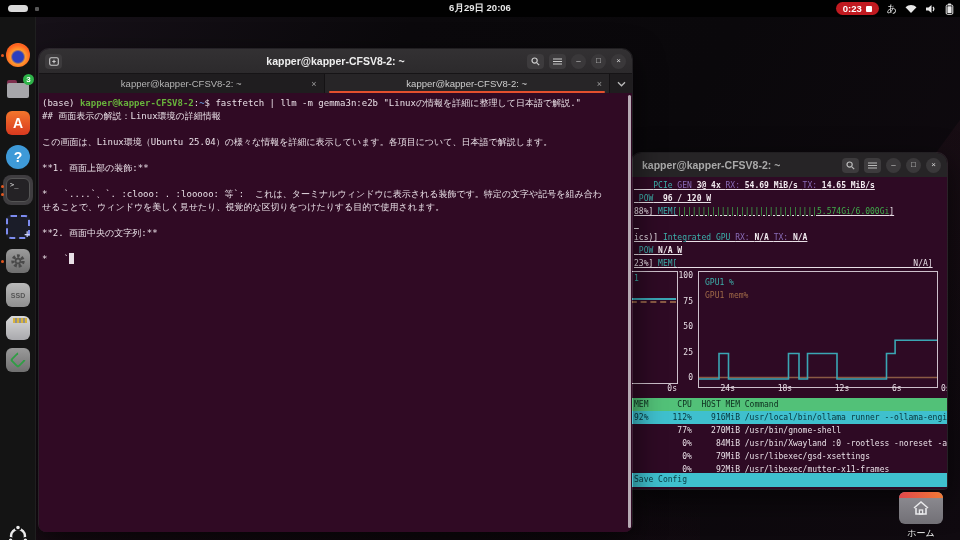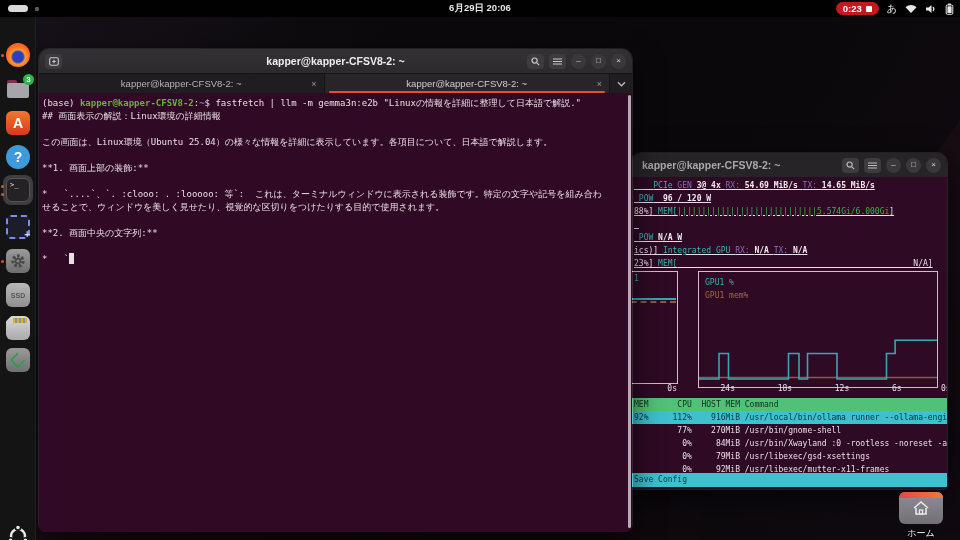--- a/index.html
+++ b/index.html
@@ -217,32 +217,39 @@
         <div class="circ">□</div>
         <div class="circ">×</div>
       </div>
     </div>
     <div id="nvtop-content">
       <div id="nvtop-info">
           <div class="term-line"><span class="c-fg">    </span><span class="c-cyan">PCIe </span><span class="c-purple">GEN </span><span class="c-bold">3@ 4x </span><span class="c-purple">RX: </span><span class="c-bold">54.69 MiB/s </span><span class="c-purple">TX: </span><span class="c-bold">14.65 MiB/s</span></div>
           <div class="term-line"><span class="c-fg"> </span><span class="c-cyan">POW</span><span class="c-bold">  96 / 120 W</span></div>
           <div class="term-line"><span class="c-fg">88%] </span><span class="c-cyan">MEM[</span><span class="c-bar">|||||||||||||||||||||||||||||</span><span class="c-bar">5.574Gi/6.000Gi</span><span class="c-fg">]</span></div>
           <div class="term-line">&nbsp;</div>
+          <div class="term-line"><span class="c-fg">ics)] </span><span class="c-cyan">Integrated GPU </span><span class="c-purple">RX: </span><span class="c-bold">N/A </span><span class="c-purple">TX: </span><span class="c-bold">N/A</span></div>
           <div class="term-line"><span class="c-fg"> </span><span class="c-cyan">POW </span><span class="c-bold">N/A W</span></div>
-          <div class="term-line"><span class="c-fg">ics)] </span><span class="c-cyan">Integrated GPU </span><span class="c-purple">RX: </span><span class="c-bold">N/A </span><span class="c-purple">TX: </span><span class="c-bold">N/A</span></div>
           <div class="term-line"><span class="c-fg">23%] </span><span class="c-cyan">MEM[</span><span class="c-fg">                                                 N/A]</span></div>
         </div>
 
       <div id="graph-left">
         <span class="frag">1</span>
         <div id="gl-cyan"></div>
         <div id="gl-brown"></div>
       </div>
       <div id="graph-left-xtick">0s</div>
 
+      <div id="graph-yticks">
+          <span style="top: 0px;">100</span>
+          <span style="top: 25.5px;">75</span>
+          <span style="top: 51px;">50</span>
+          <span style="top: 76.5px;">25</span>
+          <span style="top: 102px;">0</span>
+        </div>
       <div id="graph-box">
         <div id="graph-legend">
             <div class="lg-0">GPU1 %</div>
             <div class="lg-1">GPU1 mem%</div>
           </div>
         <svg id="graph-svg" width="238" height="111" viewBox="0 0 238 111">
             <polyline points="0.0,105.5 238.0,105.5" fill="none" stroke="#8a5a44" stroke-width="1.6"></polyline>
             <polyline points="0.0,107.0 20.0,107.0 20.0,81.5 29.5,81.5 29.5,107.0 89.5,107.0 89.5,81.5 100.0,81.5 100.0,107.0 108.5,107.0 108.5,81.5 138.0,81.5 138.0,107.0 187.5,107.0 187.5,81.5 196.1,81.5 196.1,68.2 238.0,68.2" fill="none" stroke="#3aa6b4" stroke-width="1.6"></polyline>
           </svg>
       </div>

